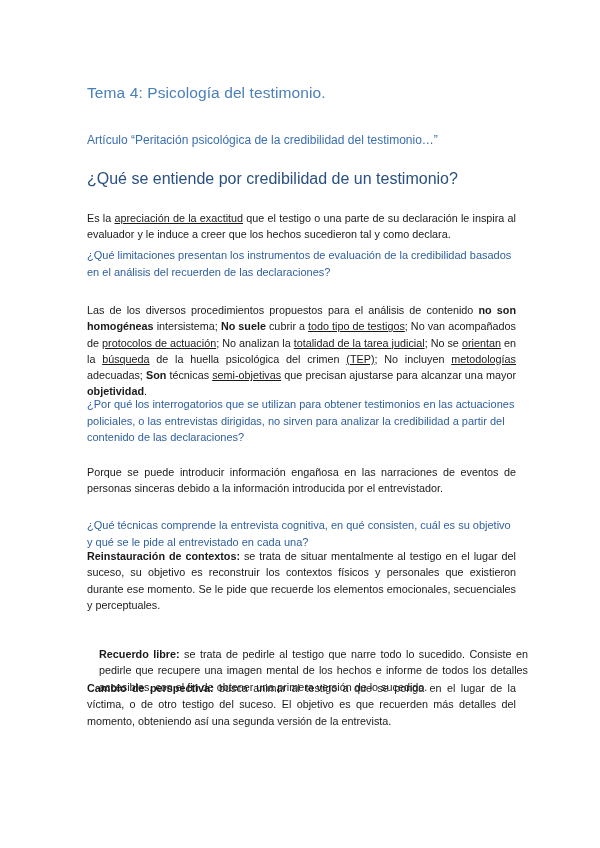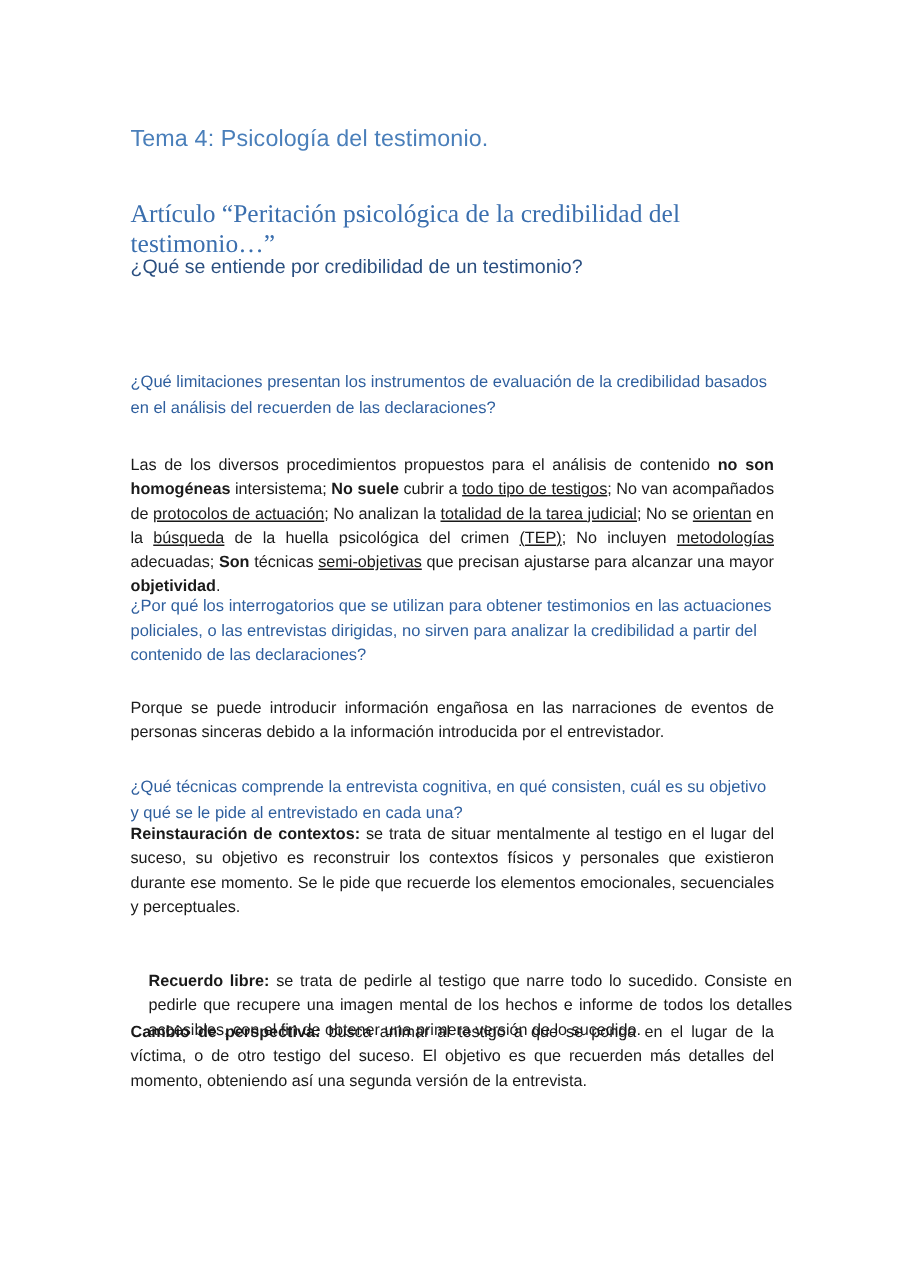--- a/index.html
+++ b/index.html
@@ -1,37 +1,38 @@
 <!DOCTYPE html>
 <html><head>
   <meta charset="utf-8">
   <style>
     html, body { margin: 0; padding: 0; background: #ffffff; }
     body { width: 600px; height: 848px; position: relative; overflow: hidden; font-family: "Liberation Sans", "DejaVu Sans", sans-serif; }
     .page { position: absolute; left: 0; top: 0; width: 600px; height: 848px; background: #ffffff; }
     .blk { position: absolute; left: 87px; width: 429px; }
     .title { font-size: 15.5px; color: #4a7fba; font-weight: normal; letter-spacing: 0.1px; }
-    .subtitle { font-size: 17px; color: #3b6fae; font-family: Liberation Serif, serif; }
+    .subtitle { font-size: 12px; color: #3b6fae; }
     .q { font-size: 11px; color: #2f5f9e; line-height: 16.5px; }
-    .q1 { font-size: 13px; color: #2a4f80; }
+    .q1 { font-size: 16px; color: #2a4f80; }
     .a { font-size: 10.8px; color: #1a1a1a; line-height: 16.3px; text-align: justify; }
     .a b { font-weight: bold; }
     .u { text-decoration: underline; }
   </style>
 </head>
 <body>
 
 <div class="page">
 
   <div class="blk title" style="top:84px;">Tema 4: Psicología del testimonio.</div>
 
   <div class="blk subtitle" style="top:133px;">Artículo “Peritación psicológica de la credibilidad del testimonio…”</div>
 
   <div class="blk q1" style="top:170px;">¿Qué se entiende por credibilidad de un testimonio?</div>
 
+  <div class="blk a" style="top:210px;"><span>Es la </span><span class="u">apreciación de la exactitud</span><span> que el testigo o una parte de su declaración le inspira al evaluador y le induce a creer que los hechos sucedieron tal y como declara.</span></div>
 
   <div class="blk q" style="top:247px;">¿Qué limitaciones presentan los instrumentos de evaluación de la credibilidad basados en el análisis del recuerden de las declaraciones?</div>
 
   <div class="blk a" style="top:302px;"><span>Las de los diversos procedimientos propuestos para el análisis de contenido </span><b>no son homogéneas</b><span> intersistema; </span><b>No suele</b><span> cubrir a </span><span class="u">todo tipo de testigos</span><span>; No van acompañados de </span><span class="u">protocolos de actuación</span><span>; No analizan la </span><span class="u">totalidad de la tarea judicial</span><span>; No se </span><span class="u">orientan</span><span> en la </span><span class="u">búsqueda</span><span> de la huella psicológica del crimen </span><span class="u">(TEP)</span><span>; No incluyen </span><span class="u">metodologías</span><span> adecuadas; </span><b>Son</b><span> técnicas </span><span class="u">semi-objetivas</span><span> que precisan ajustarse para alcanzar una mayor </span><b>objetividad</b><span>.</span></div>
 
   <div class="blk q" style="top:396px;">¿Por qué los interrogatorios que se utilizan para obtener testimonios en las actuaciones policiales, o las entrevistas dirigidas, no sirven para analizar la credibilidad a partir del contenido de las declaraciones?</div>
 
   <div class="blk a" style="top:464px;">Porque se puede introducir información engañosa en las narraciones de eventos de personas sinceras debido a la información introducida por el entrevistador.</div>
 
   <div class="blk q" style="top:517px;">¿Qué técnicas comprende la entrevista cognitiva, en qué consisten, cuál es su objetivo y qué se le pide al entrevistado en cada una?</div>

